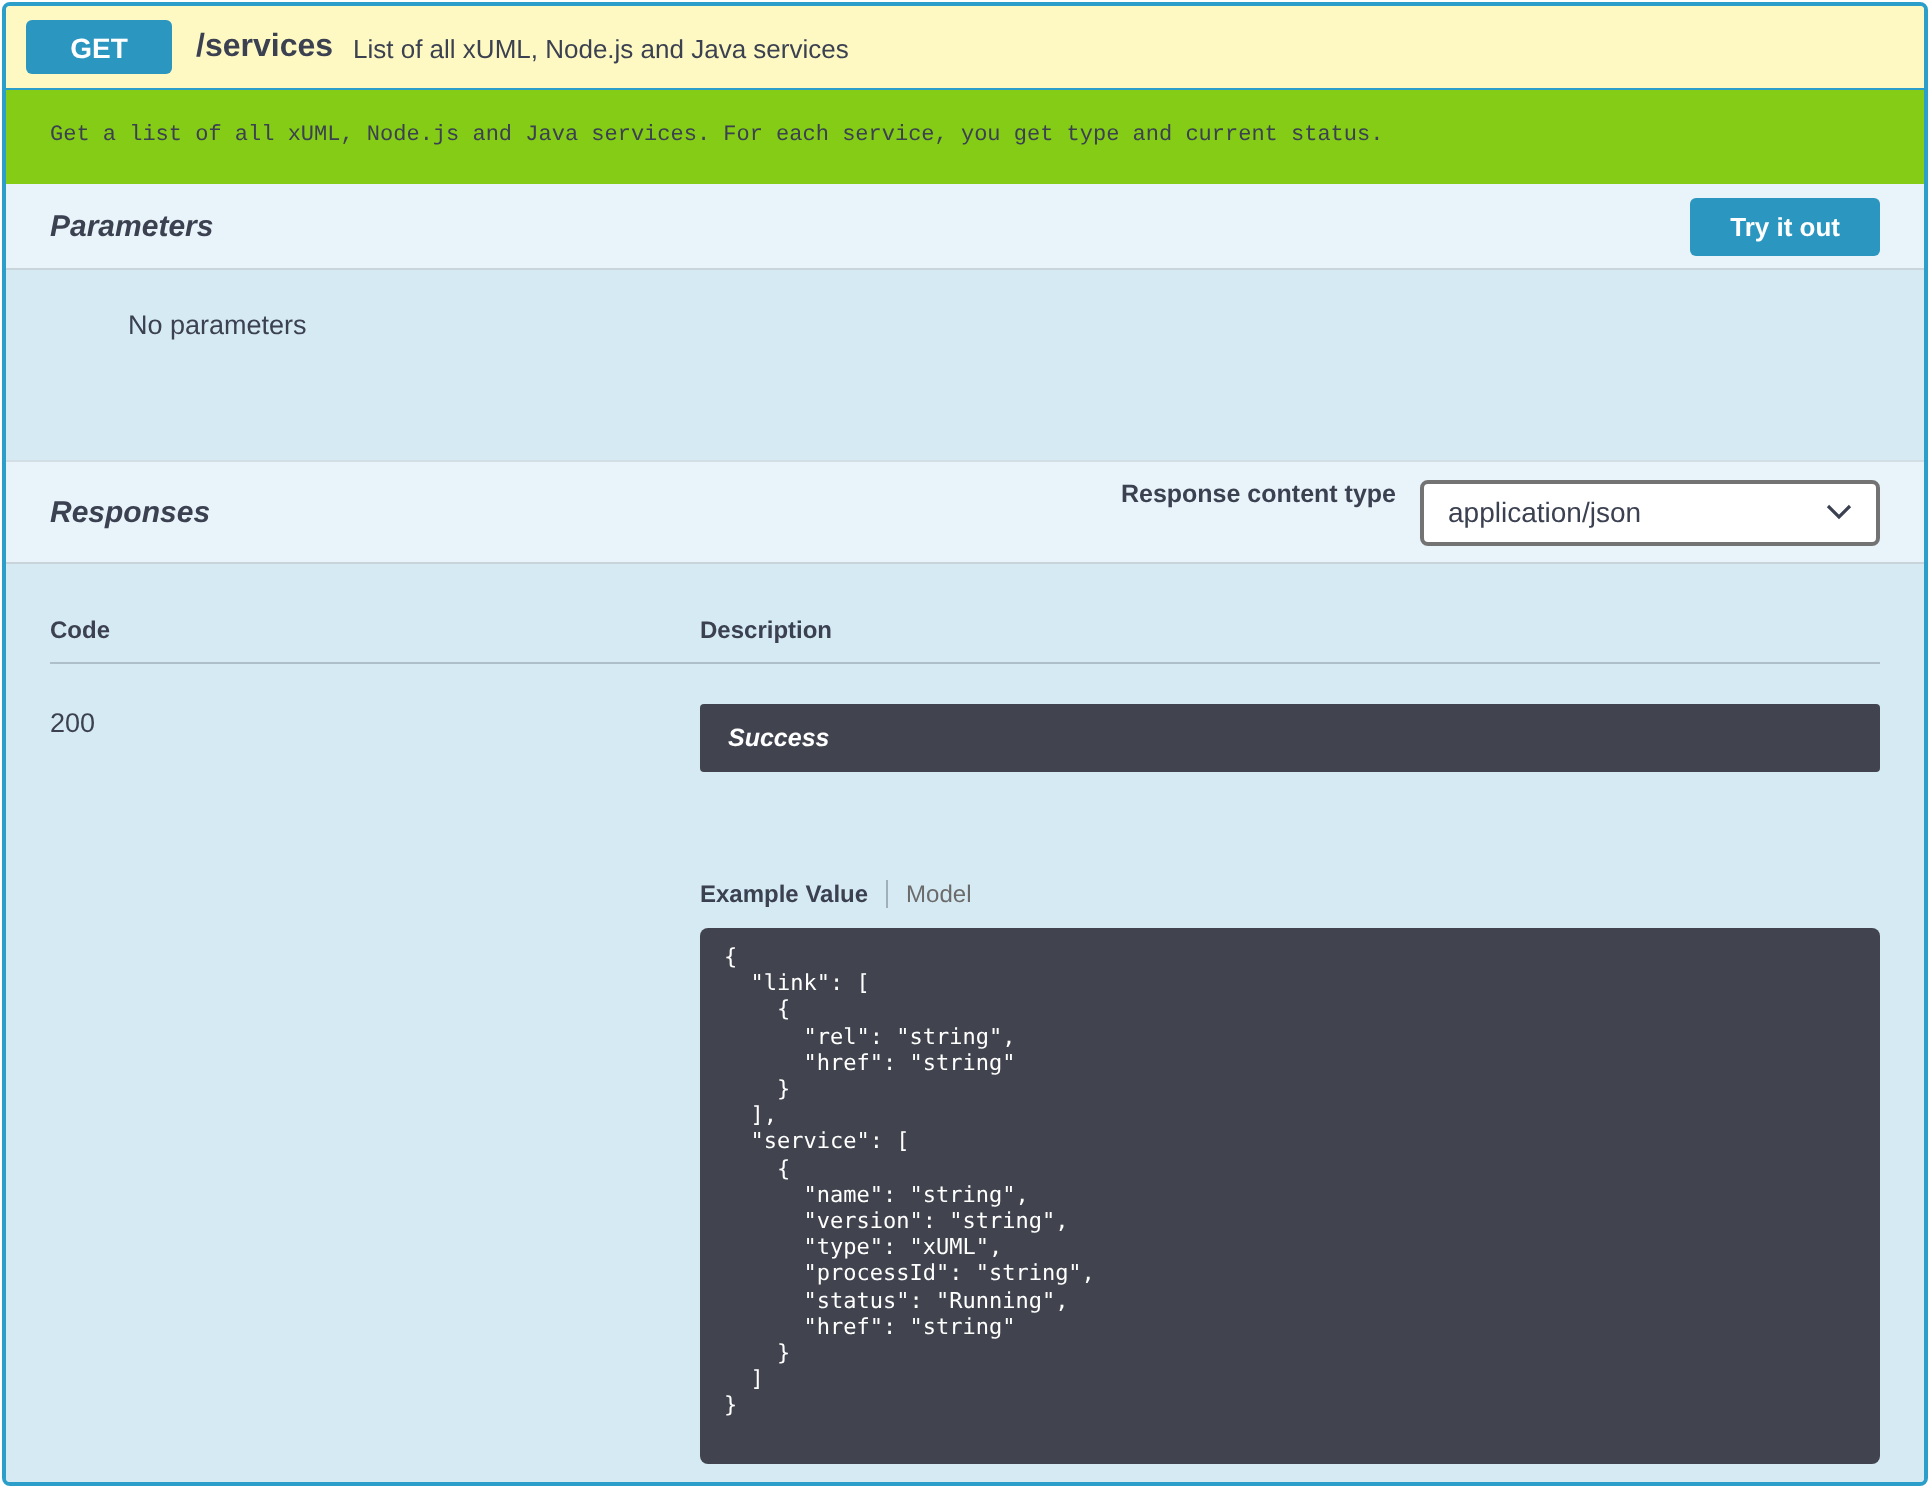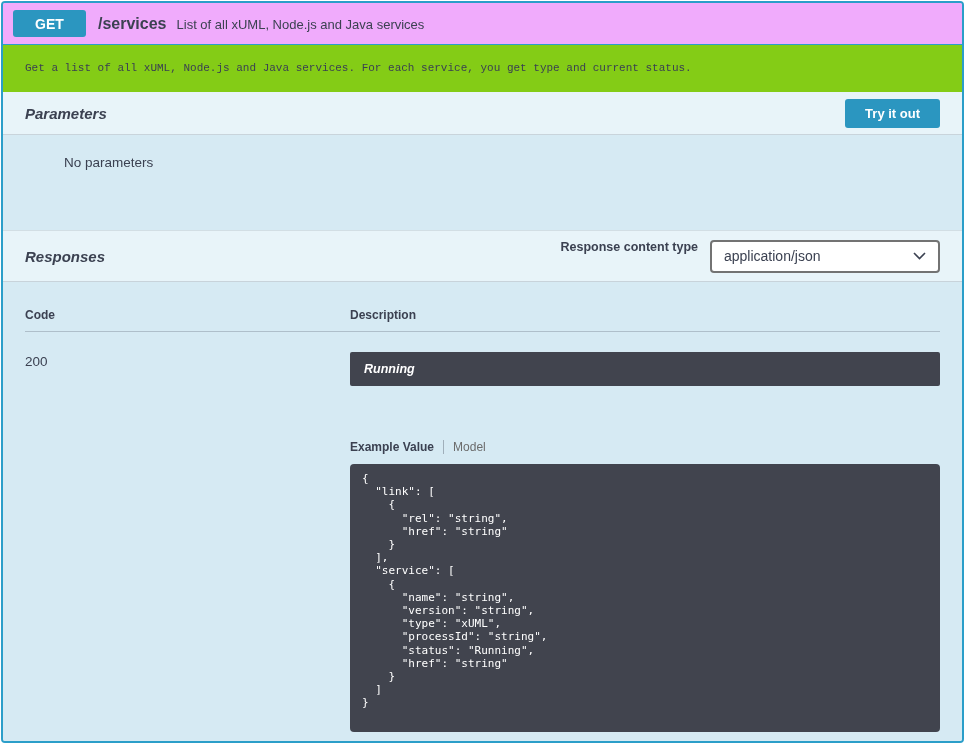--- a/index.html
+++ b/index.html
@@ -18,21 +18,21 @@
     border-radius: 4px;
     overflow: hidden;
     background: #d6eaf3;
     display: flex;
     flex-direction: column;
   }
   
   .opblock-summary {
     flex: none;
     height: 42px;
-    background: #f0abfc;
+    background: #fef9c3;
     border-bottom: 1px solid #2b9ec9;
     display: flex;
     align-items: center;
     padding: 0 10px;
     cursor: pointer;
   }
   .method-badge {
     border: none;
     background: #2b96c0;
     color: #ffffff;
@@ -244,21 +244,21 @@
     <div class="responses-table">
 
       <div class="table-header">
         <div class="col-code th">Code</div>
         <div class="col-desc th">Description</div>
       </div>
 
       <div class="table-row">
         <div class="col-code response-code">200</div>
         <div class="col-desc">
-          <div class="success-banner">Running</div>
+          <div class="success-banner">Success</div>
           <div class="model-tabs">
             <span class="tab-example">Example Value</span>
             <span class="tab-sep"></span>
             <span class="tab-model">Model</span>
           </div>
           <pre class="code-block">{
   "link": [
     {
       "rel": "string",
       "href": "string"

